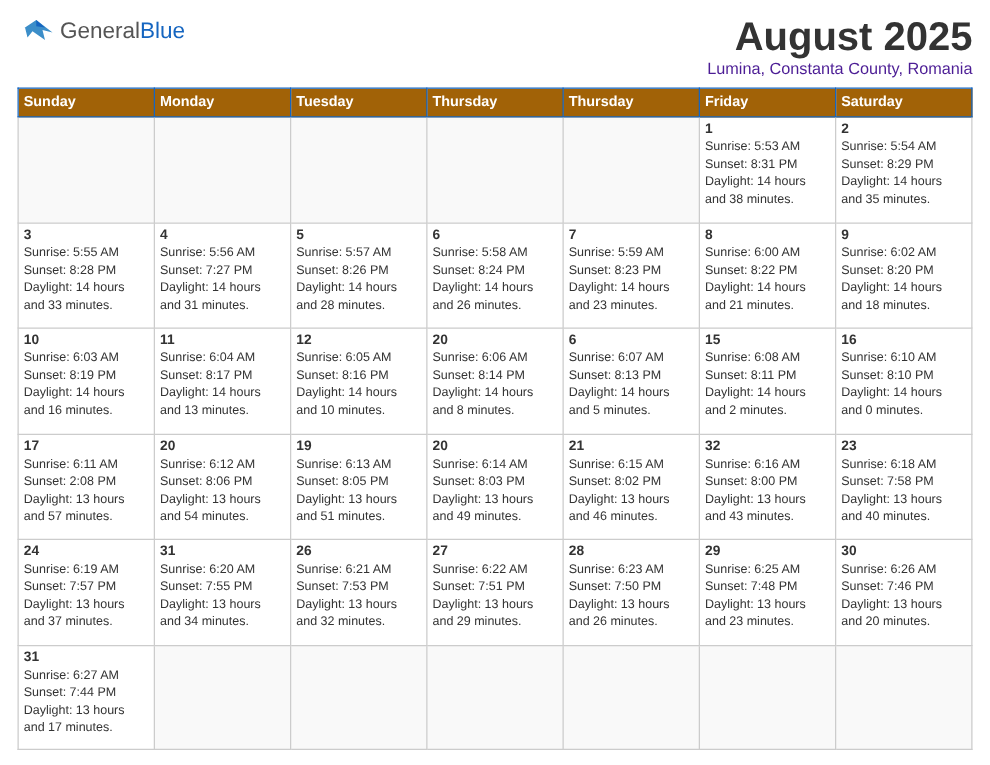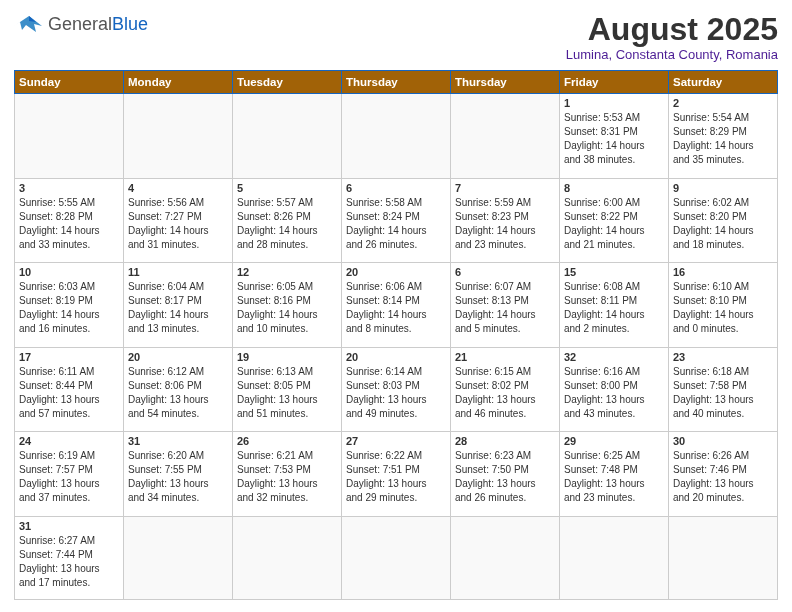--- a/index.html
+++ b/index.html
@@ -235,21 +235,21 @@
             <span class="day-num">16</span>
             <div class="day-info">Sunrise: 6:10 AM
 Sunset: 8:10 PM
 Daylight: 14 hours and 0 minutes.</div>
           </td>
         </tr>
         <tr>
           <td>
             <span class="day-num">17</span>
             <div class="day-info">Sunrise: 6:11 AM
-Sunset: 8:44 PM
+Sunset: 2:08 PM
 Daylight: 13 hours and 57 minutes.</div>
           </td>
           <td>
             <span class="day-num">20</span>
             <div class="day-info">Sunrise: 6:12 AM
 Sunset: 8:06 PM
 Daylight: 13 hours and 54 minutes.</div>
           </td>
           <td>
             <span class="day-num">19</span>

